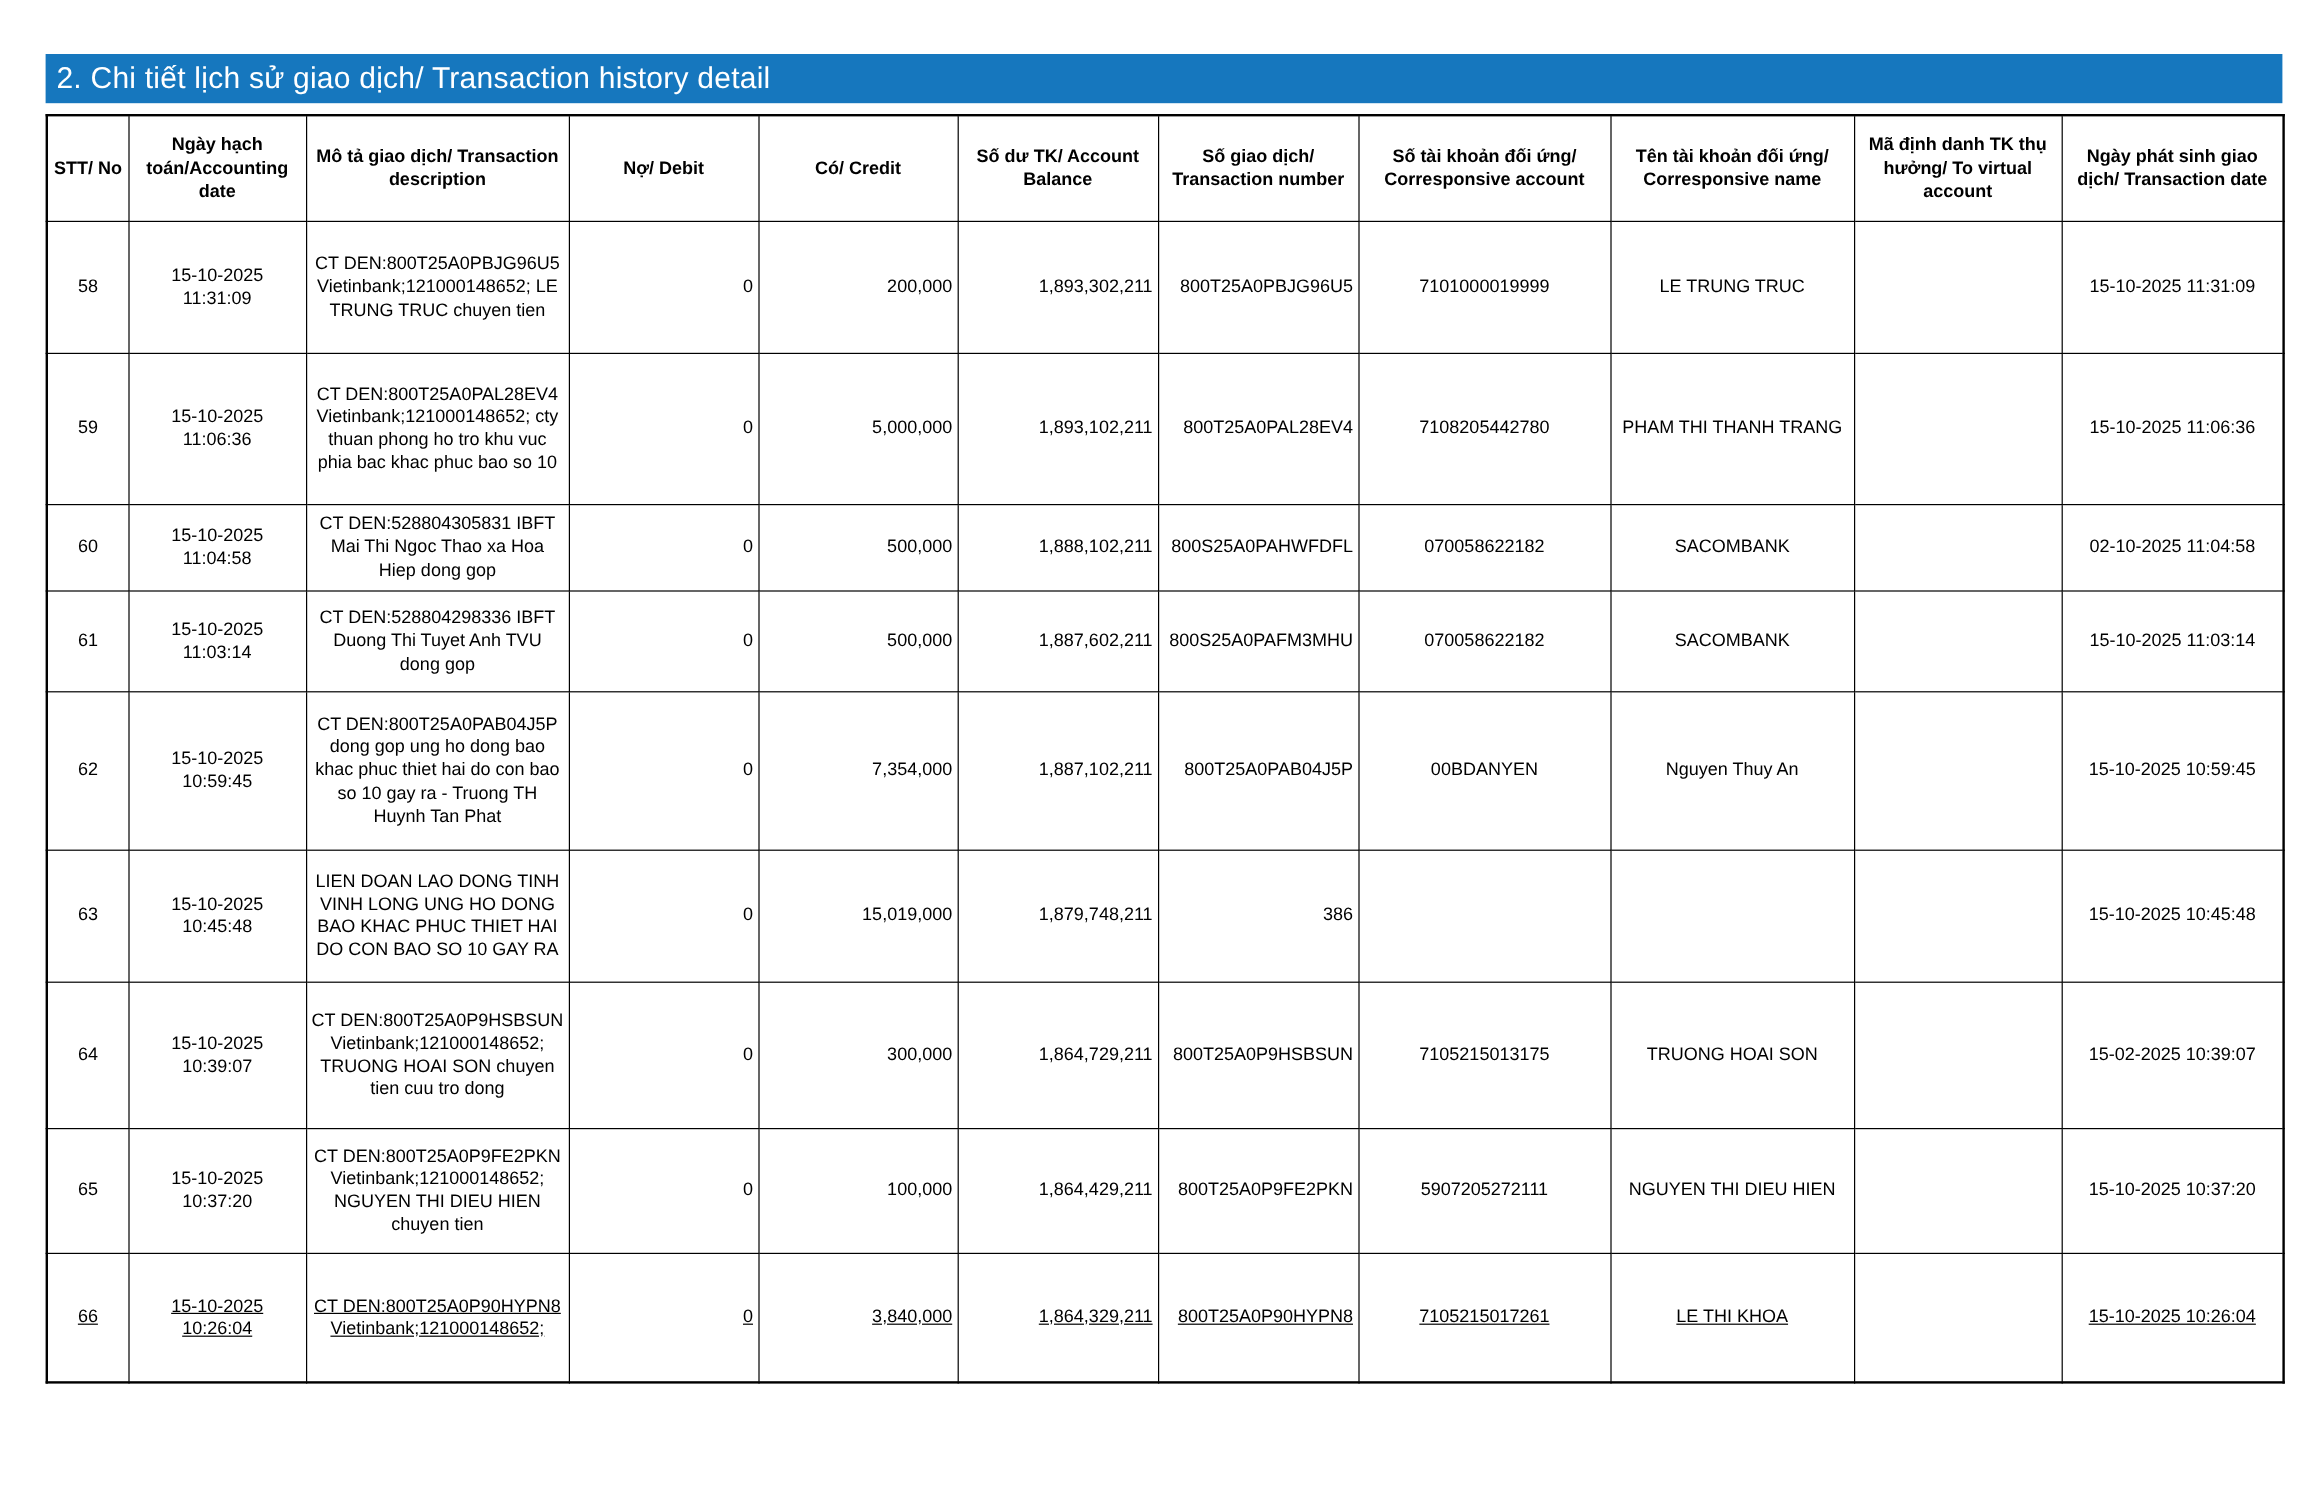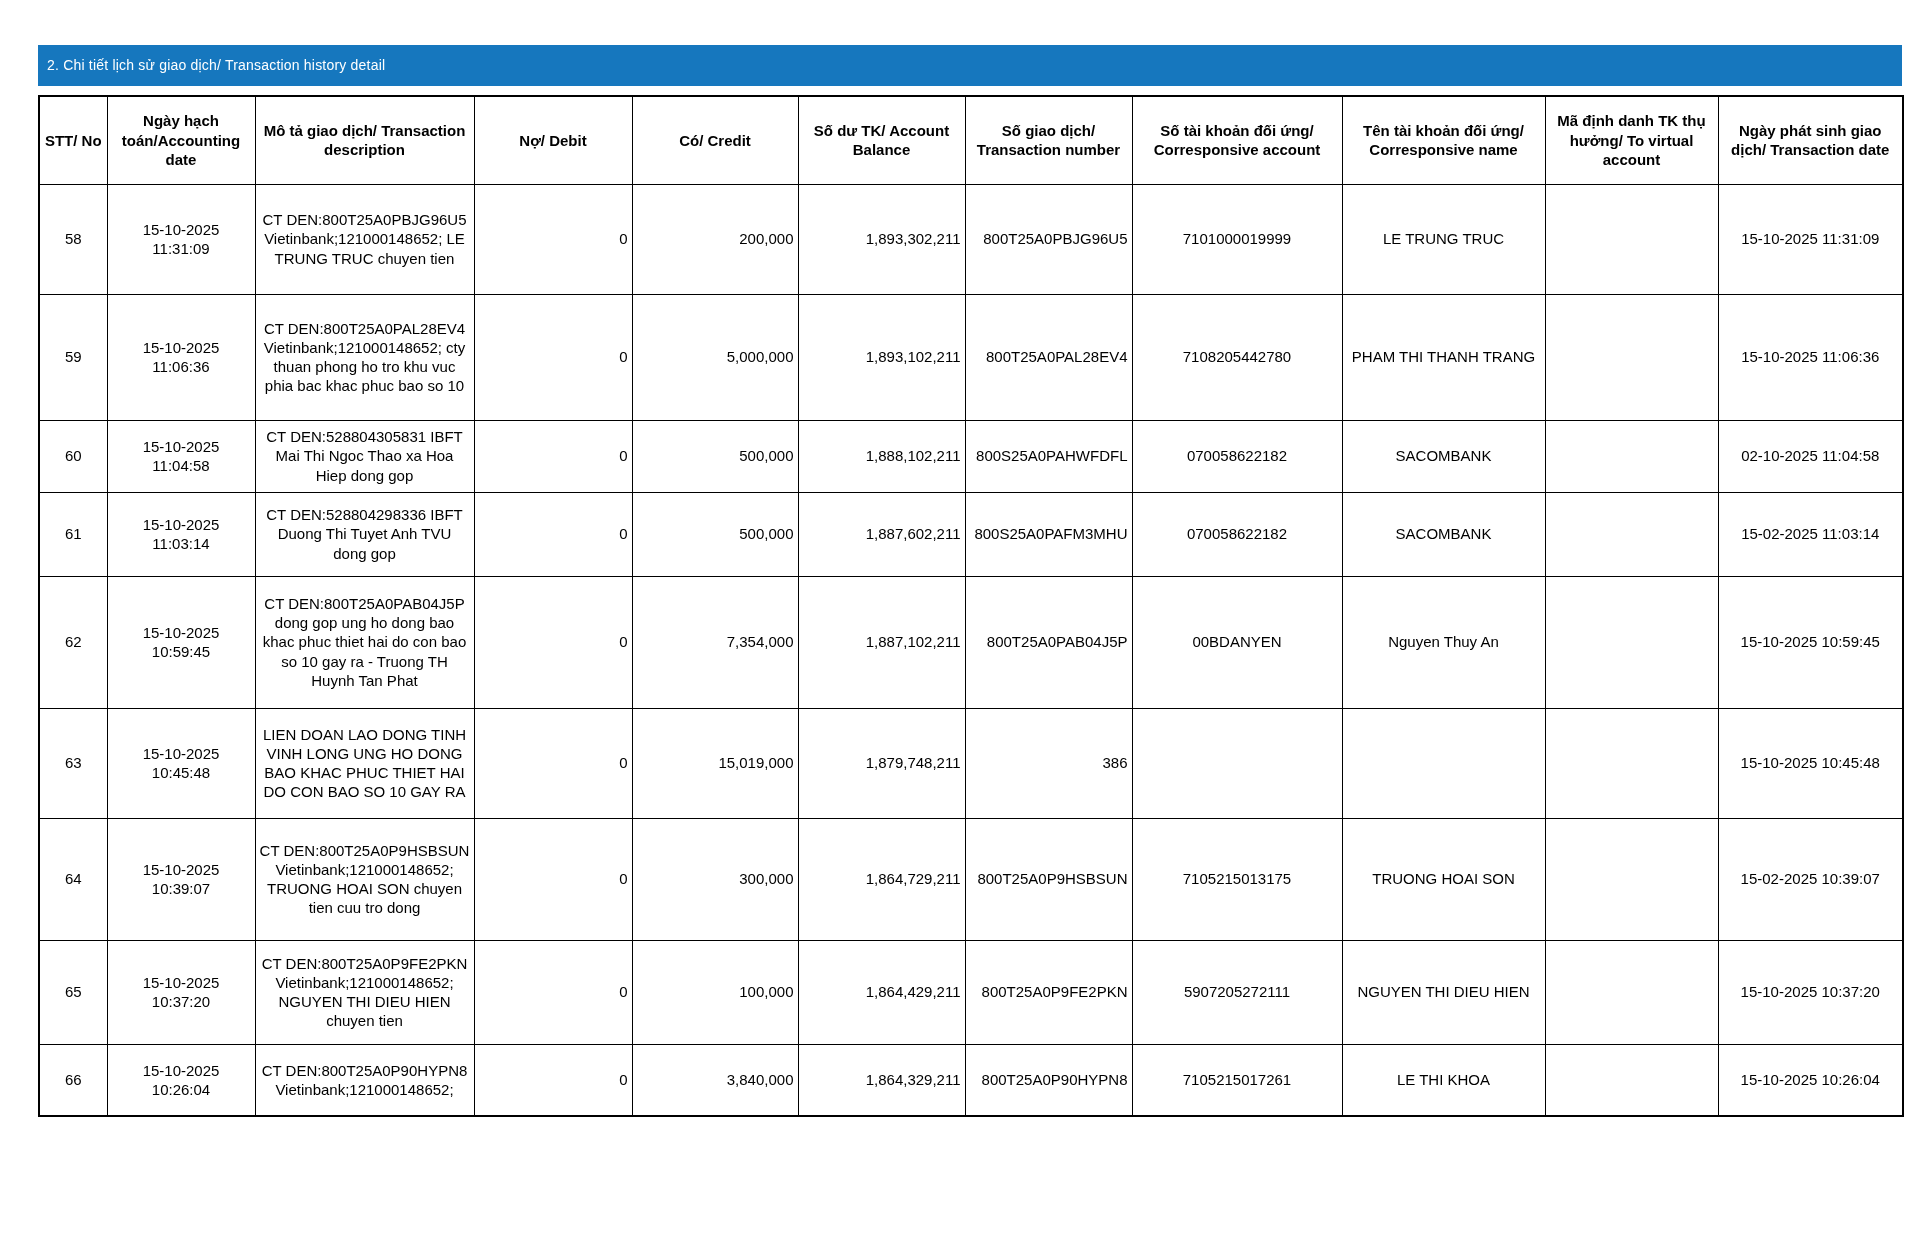--- a/index.html
+++ b/index.html
@@ -12,21 +12,21 @@
   .page {
     width: 1932px;
     min-height: 1240px;
     padding: 45px 28px 40px 38px;
   }
   .section-bar {
     width: 1864px;
     height: 41px;
     background: var(--bar-bg, #1677be);
     color: #ffffff;
-    font-size: 14px;
+    font-size: 25px;
     line-height: 41px;
     padding-left: 9px;
     margin-bottom: 9px;
     letter-spacing: 0.2px;
   }
   table.txn {
     border-collapse: collapse;
     table-layout: fixed;
     width: 1864px;
     border: 2px solid #000;
@@ -81,21 +81,21 @@
 
   
   tbody tr:nth-child(1) { height: 110px; }
   tbody tr:nth-child(2) { height: 126px; }
   tbody tr:nth-child(3) { height: 72px; }
   tbody tr:nth-child(4) { height: 84px; }
   tbody tr:nth-child(5) { height: 132px; }
   tbody tr:nth-child(6) { height: 110px; }
   tbody tr:nth-child(7) { height: 122px; }
   tbody tr:nth-child(8) { height: 104px; }
-  tbody tr:nth-child(9) { height: 72px; }
+  tbody tr:nth-child(9) { height: 108px; text-decoration: underline; }
 </style>
 </head>
 <body>
 
 <div class="page">
 
   <div class="section-bar">2. Chi tiết lịch sử giao dịch/ Transaction history detail</div>
 
   <table class="txn">
     <colgroup>
@@ -185,21 +185,21 @@
         <div>11:03:14</div>
       </td>
       <td class="cell-description">CT DEN:528804298336 IBFT Duong Thi Tuyet Anh TVU dong gop</td>
       <td class="cell-debit">0</td>
       <td class="cell-credit">500,000</td>
       <td class="cell-balance">1,887,602,211</td>
       <td class="cell-transaction-number">800S25A0PAFM3MHU</td>
       <td class="cell-corresponsive-account">070058622182</td>
       <td class="cell-corresponsive-name">SACOMBANK</td>
       <td class="cell-virtual-account"></td>
-      <td class="cell-transaction-date">15-02-2025 11:03:14</td>
+      <td class="cell-transaction-date">15-10-2025 11:03:14</td>
     </tr>
 
     <tr>
       <td class="cell-no">62</td>
       <td class="cell-accounting-date">
         <div>15-10-2025</div>
         <div>10:59:45</div>
       </td>
       <td class="cell-description">CT DEN:800T25A0PAB04J5P dong gop ung ho dong bao khac phuc thiet hai do con bao so 10 gay ra - Truong TH Huynh Tan Phat</td>
       <td class="cell-debit">0</td>

